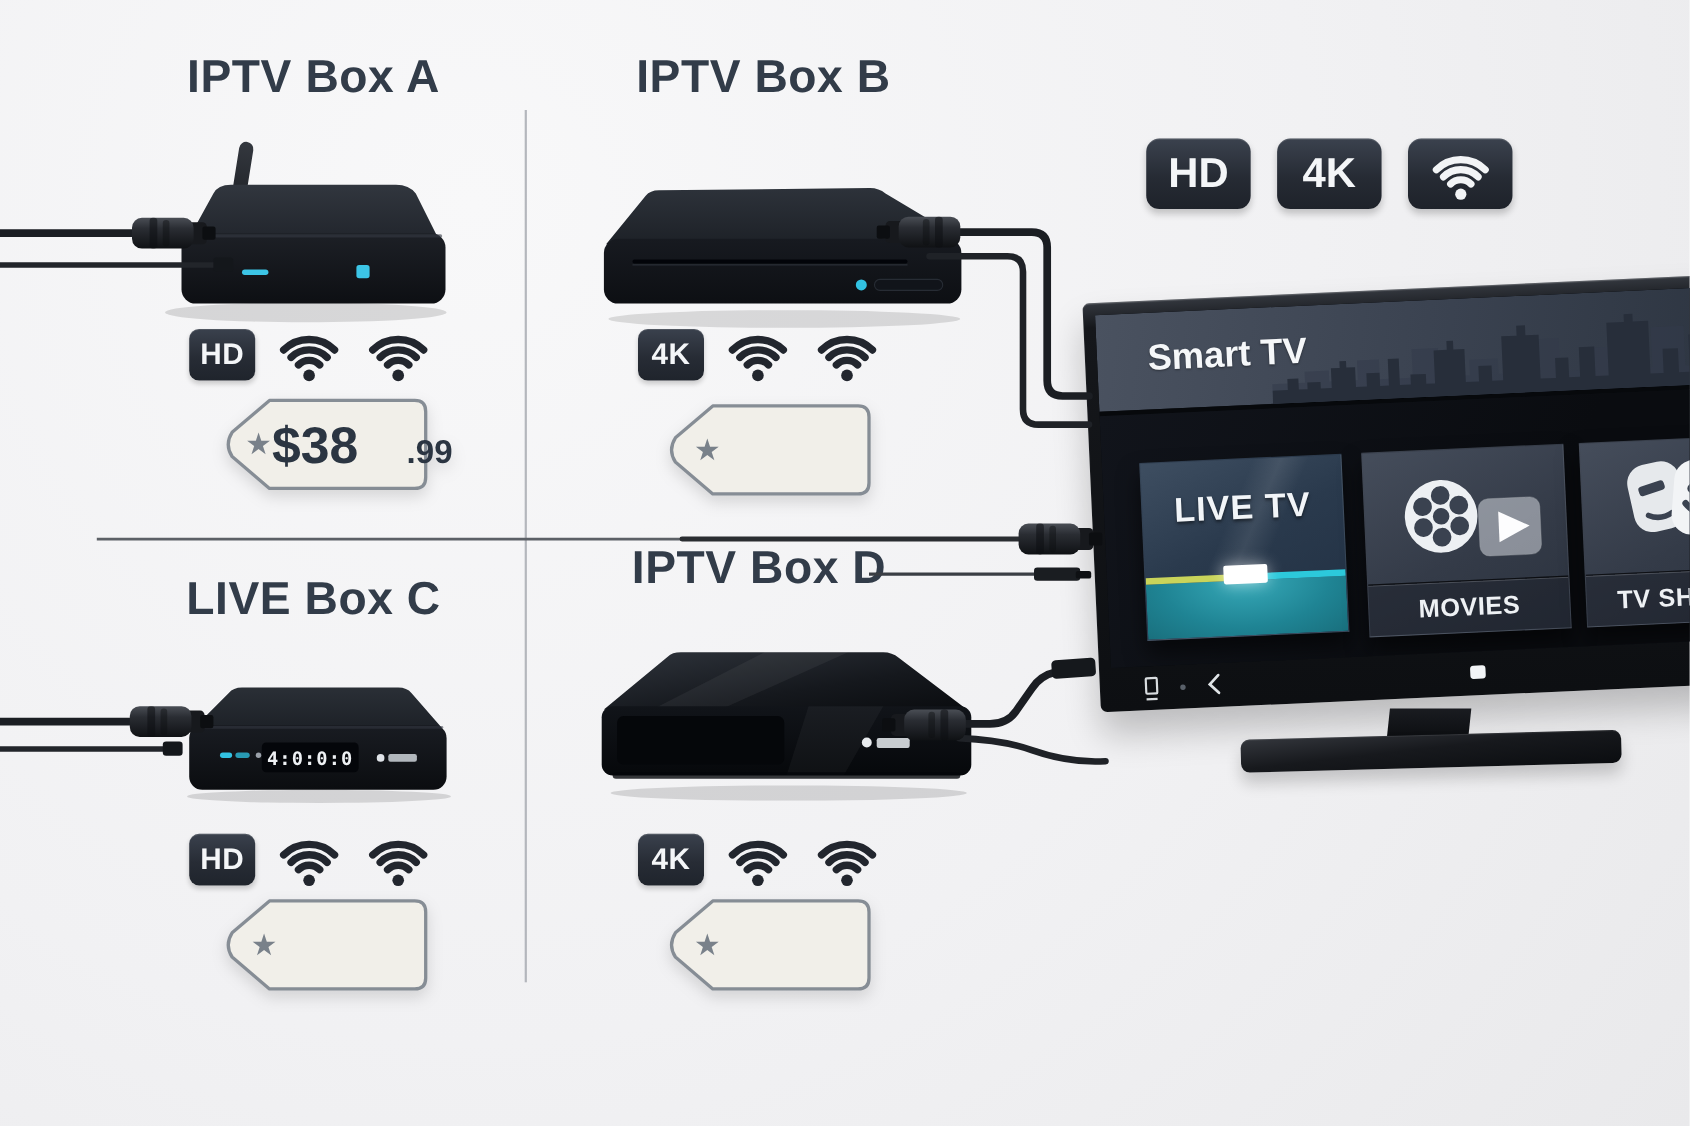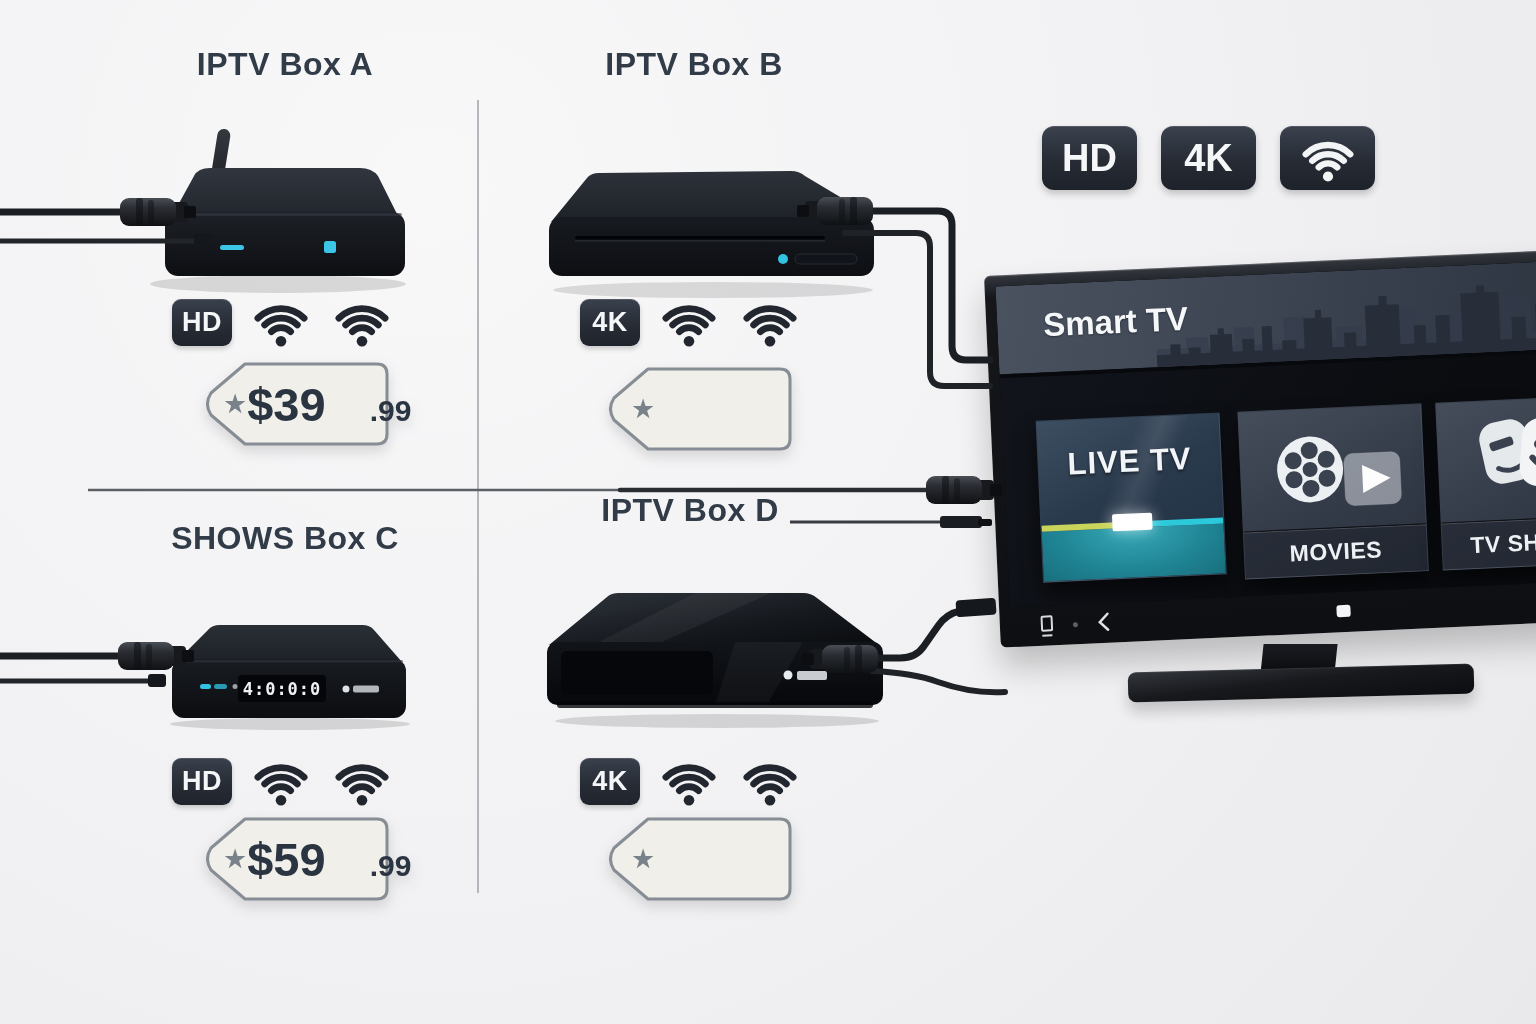--- a/index.html
+++ b/index.html
@@ -5,21 +5,21 @@
   html,body{margin:0;padding:0;}
   body{
     width:1536px;height:1024px;position:relative;overflow:hidden;
     font-family:"Liberation Sans",sans-serif;
     background:radial-gradient(circle at 28% 18%, #f8f8f9 0%, #f1f1f3 55%, #e9e9eb 100%);
   }
   .abs{position:absolute;}
   
   .v-divider{left:477px;top:100px;width:2px;height:793px;background:#a8acb1;opacity:.85;}
   
-  .q-title{width:340px;text-align:center;font-size:32px;font-weight:700;color:#323c49;letter-spacing:.5px;}
+  .q-title{width:340px;text-align:center;font-size:42px;font-weight:700;color:#323c49;letter-spacing:.5px;}
   #titleA{left:115px;top:46px;}
   #titleB{left:524px;top:46px;}
   #titleC{left:115px;top:520px;}
   #titleD{left:520px;top:492px;}
   
   .badge-row{display:flex;align-items:center;gap:17px;}
   #rowA{left:172px;top:296px;} #rowB{left:580px;top:296px;}
   #rowC{left:172px;top:755px;} #rowD{left:580px;top:755px;}
   .fbadge{
     width:60px;height:47px;border-radius:9px;display:flex;align-items:center;justify-content:center;
@@ -111,21 +111,21 @@
       </g>
       <circle cx="32" cy="47" r="5.5" fill="currentColor"></circle>
     </symbol>
   </defs>
 </svg>
 
 <div class="abs v-divider"></div>
 
 <div class="abs q-title" id="titleA">IPTV Box A</div>
 <div class="abs q-title" id="titleB">IPTV Box B</div>
-<div class="abs q-title" id="titleC">SHOWS Box C</div>
+<div class="abs q-title" id="titleC">LIVE Box C</div>
 <div class="abs q-title" id="titleD">IPTV Box D</div>
 
 <svg class="abs" id="devA" width="310" height="185" viewBox="0 0 310 185">
   <defs>
     <linearGradient id="gAnt" x1="0" y1="0" x2="0" y2="1">
         <stop offset="0" stop-color="#34383f"></stop>
         <stop offset="1" stop-color="#17191d"></stop>
       </linearGradient>
     <linearGradient id="gTopA" x1="0" y1="0" x2="0" y2="1">
         <stop offset="0" stop-color="#31363e"></stop>
@@ -260,38 +260,37 @@
       </svg>
   </div>
 </div>
 
 <div class="abs ptag" id="tagA">
   <svg class="tagbg" width="200" height="92" viewBox="0 0 200 92">
       <path d="M52,6 H184 Q194,6 194,16 V76 Q194,86 184,86 H52 L18,57 Q11,46 18,35 Z" fill="#f1efe9" stroke="#868d95" stroke-width="3" stroke-linejoin="round"></path>
     </svg>
   <div class="tag-content">
       <span class="tag-star">★</span>
-    <span class="tag-price"><span class="tag-dollars">$39</span><span class="tag-cents">.99</span></span>
+    <span class="tag-price"><span class="tag-dollars">$38</span><span class="tag-cents">.99</span></span>
     </div>
 </div>
 <div class="abs ptag" id="tagB">
   <svg class="tagbg" width="200" height="92" viewBox="0 0 200 92">
       <path d="M52,6 H184 Q194,6 194,16 V76 Q194,86 184,86 H52 L18,57 Q11,46 18,35 Z" fill="#f1efe9" stroke="#868d95" stroke-width="3" stroke-linejoin="round"></path>
     </svg>
   <div class="tag-content">
       <span class="tag-star">★</span>
     </div>
 </div>
 <div class="abs ptag" id="tagC">
   <svg class="tagbg" width="200" height="92" viewBox="0 0 200 92">
       <path d="M52,6 H184 Q194,6 194,16 V76 Q194,86 184,86 H52 L18,57 Q11,46 18,35 Z" fill="#f1efe9" stroke="#868d95" stroke-width="3" stroke-linejoin="round"></path>
     </svg>
   <div class="tag-content">
       <span class="tag-star">★</span>
-    <span class="tag-price"><span class="tag-dollars">$59</span><span class="tag-cents">.99</span></span>
     </div>
 </div>
 <div class="abs ptag" id="tagD">
   <svg class="tagbg" width="200" height="92" viewBox="0 0 200 92">
       <path d="M52,6 H184 Q194,6 194,16 V76 Q194,86 184,86 H52 L18,57 Q11,46 18,35 Z" fill="#f1efe9" stroke="#868d95" stroke-width="3" stroke-linejoin="round"></path>
     </svg>
   <div class="tag-content">
       <span class="tag-star">★</span>
     </div>
 </div>

